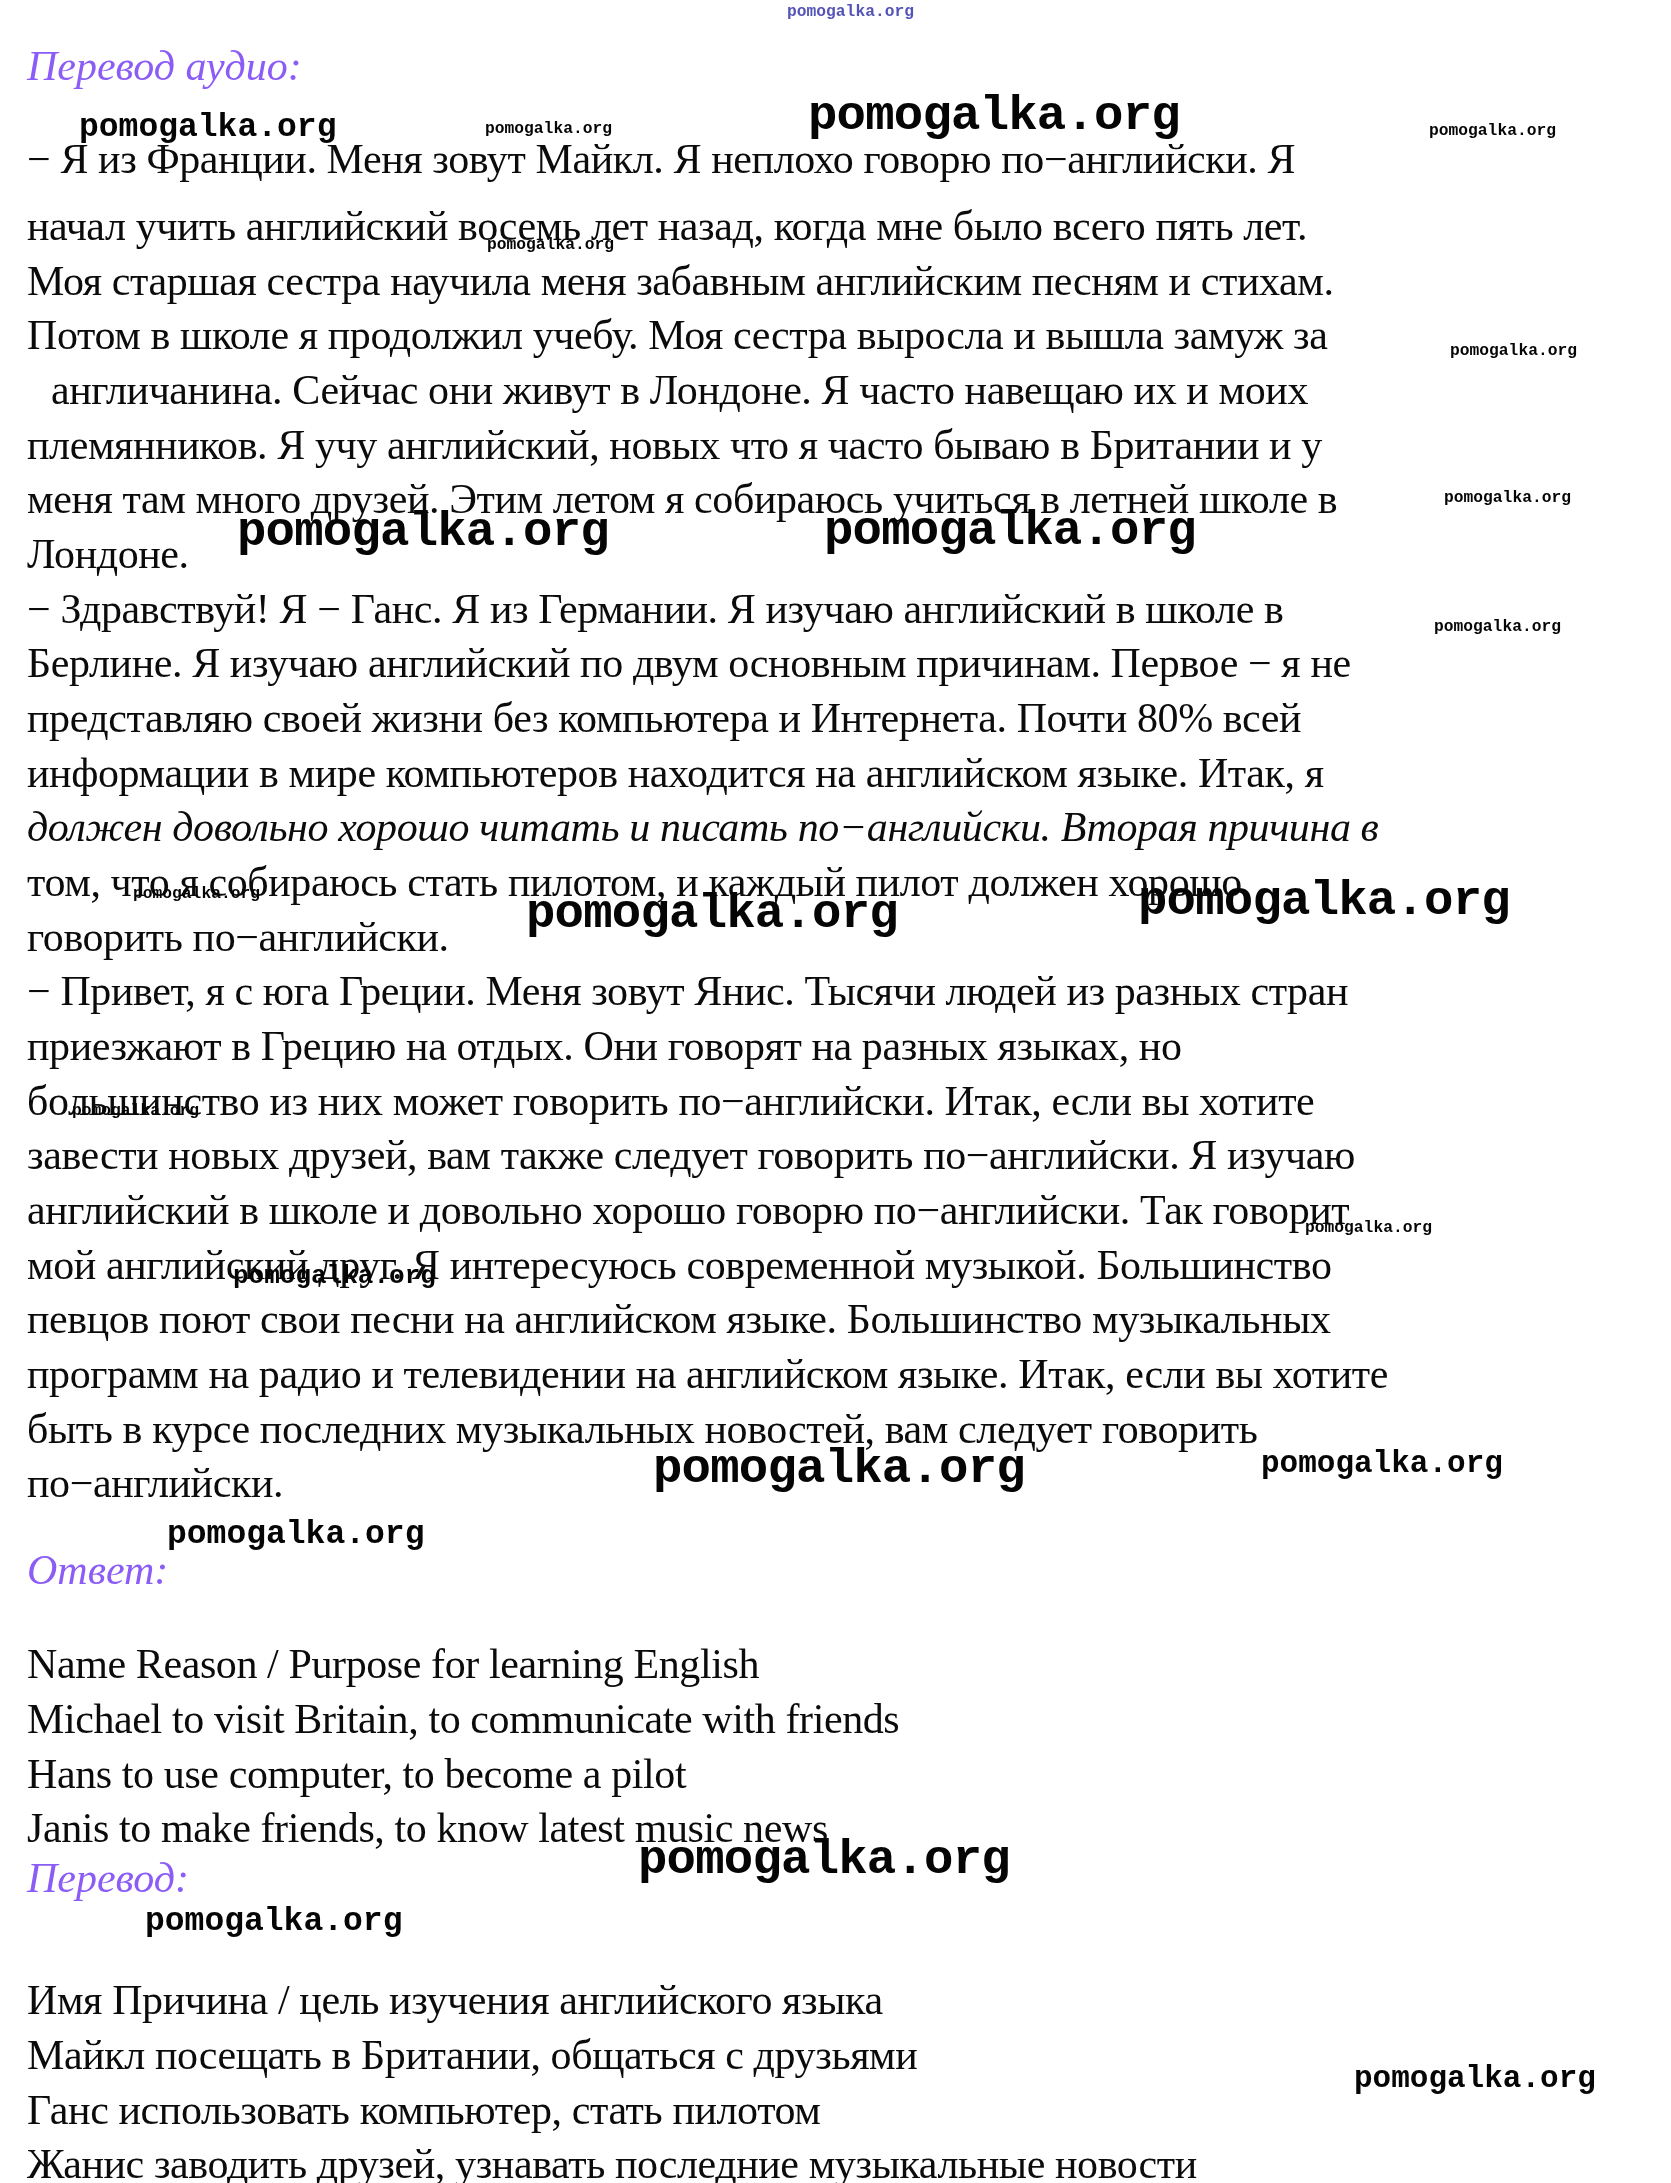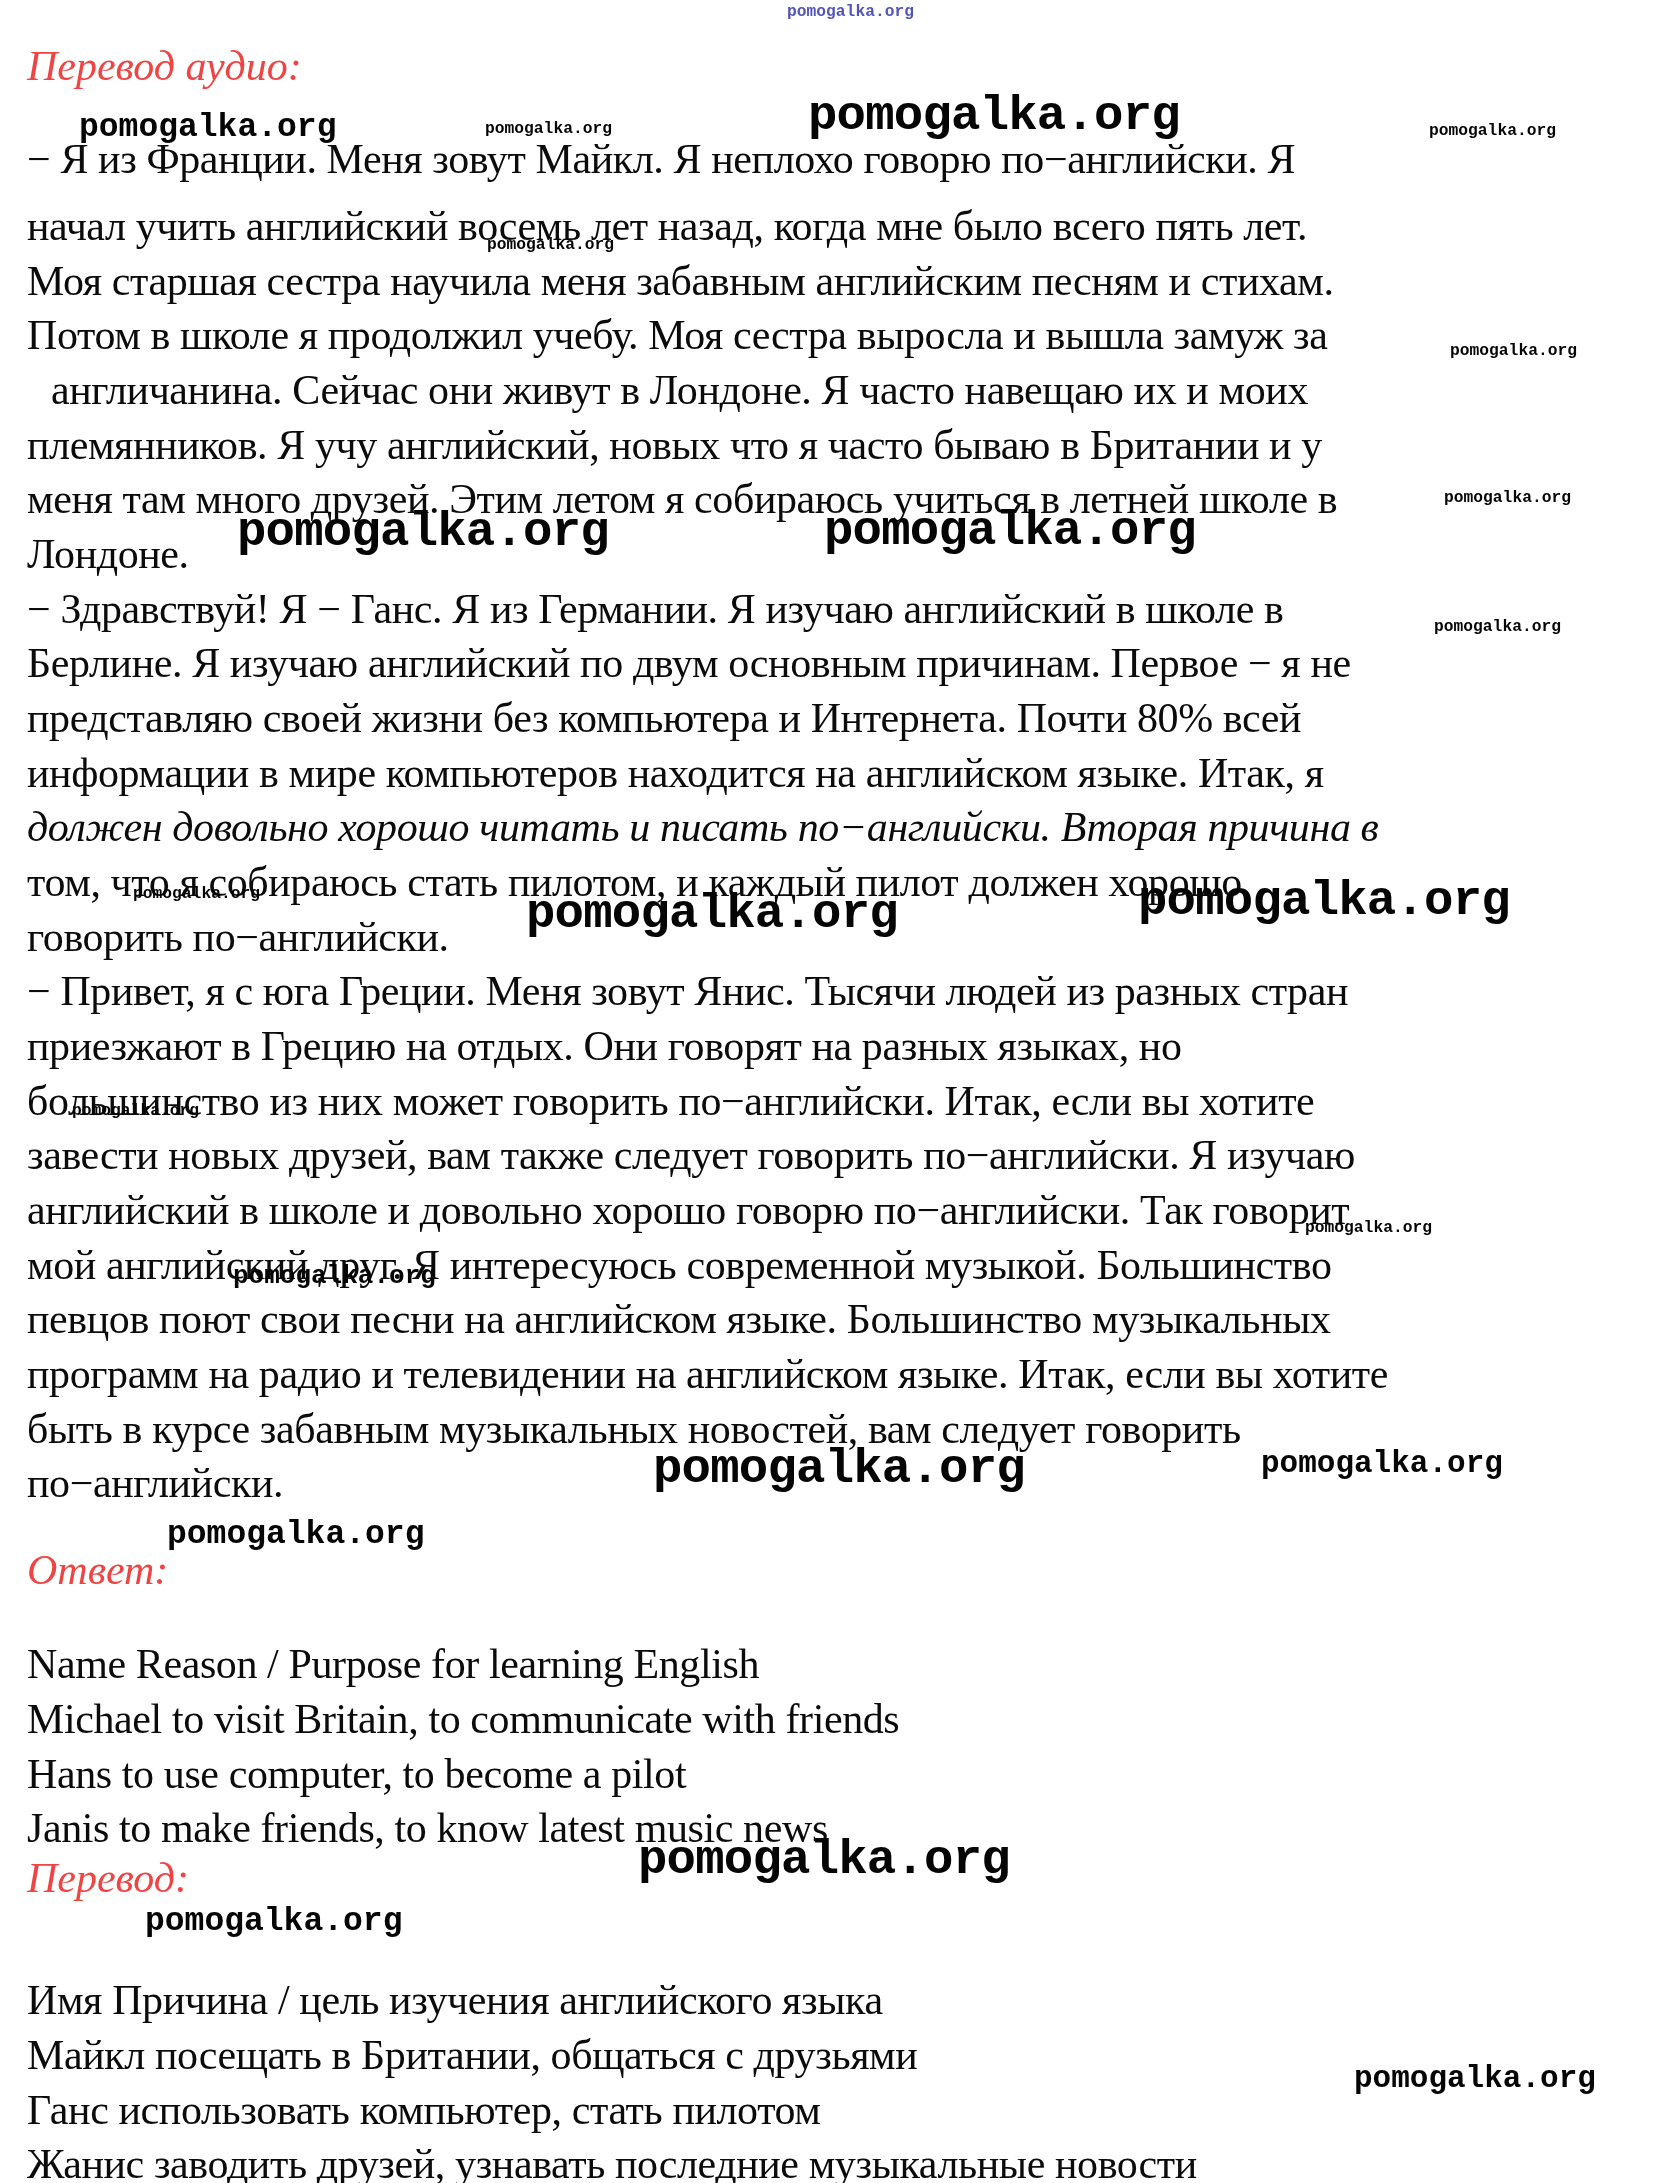--- a/index.html
+++ b/index.html
@@ -7,21 +7,21 @@
     width:1672px;height:2183px;background:#ffffff;position:relative;
     font-family:"Liberation Serif",serif;color:#000;overflow:hidden;
   }
   .page{position:absolute;left:0;top:0;width:1672px;height:2183px;overflow:hidden;}
   .tline{
     position:absolute;left:27px;font-size:42px;line-height:1.05;
     white-space:nowrap;letter-spacing:-0.4px;color:#0b0b0b;
   }
   .label{
     position:absolute;left:27px;font-size:42px;font-style:italic;
-    white-space:nowrap;letter-spacing:0;color:#ef4444;
+    white-space:nowrap;letter-spacing:0;color:#8b5cf6;
   }
   .wm{
     position:absolute;font-family:Liberation Mono, monospace;font-weight:700;
     white-space:nowrap;color:#050505;text-align:center;
   }
   .wm-big{font-size:49px;letter-spacing:-0.8px;}
   .wm-med{font-size:33px;}
   .wm-med2{font-size:31px;}
   .wm-ms{font-size:26px;}
   .wm-small{font-size:16.3px;font-weight:600;}
@@ -52,21 +52,21 @@
     <div class="tline" style="top: 860px;">том, что я собираюсь стать пилотом, и каждый пилот должен хорошо</div>
     <div class="tline" style="top: 915px;">говорить по−английски.</div>
     <div class="tline" style="top: 969px;">− Привет, я с юга Греции. Меня зовут Янис. Тысячи людей из разных стран</div>
     <div class="tline" style="top: 1024px;">приезжают в Грецию на отдых. Они говорят на разных языках, но</div>
     <div class="tline" style="top: 1079px;">большинство из них может говорить по−английски. Итак, если вы хотите</div>
     <div class="tline" style="top: 1133px;">завести новых друзей, вам также следует говорить по−английски. Я изучаю</div>
     <div class="tline" style="top: 1188px;">английский в школе и довольно хорошо говорю по−английски. Так говорит</div>
     <div class="tline" style="top: 1243px;">мой английский друг. Я интересуюсь современной музыкой. Большинство</div>
     <div class="tline" style="top: 1297px;">певцов поют свои песни на английском языке. Большинство музыкальных</div>
     <div class="tline" style="top: 1352px;">программ на радио и телевидении на английском языке. Итак, если вы хотите</div>
-    <div class="tline" style="top: 1407px;">быть в курсе забавным музыкальных новостей, вам следует говорить</div>
+    <div class="tline" style="top: 1407px;">быть в курсе последних музыкальных новостей, вам следует говорить</div>
     <div class="tline" style="top: 1461px;">по−английски.</div>
     <div class="tline" style="top: 1642px;">Name Reason / Purpose for learning English</div>
     <div class="tline" style="top: 1697px;">Michael to visit Britain, to communicate with friends</div>
     <div class="tline" style="top: 1752px;">Hans to use computer, to become a pilot</div>
     <div class="tline" style="top: 1806px;">Janis to make friends, to know latest music news</div>
     <div class="tline" style="top: 1978px;">Имя Причина / цель изучения английского языка</div>
     <div class="tline" style="top: 2033px;">Майкл посещать в Британии, общаться с друзьями</div>
     <div class="tline" style="top: 2088px;">Ганс использовать компьютер, стать пилотом</div>
     <div class="tline" style="top: 2142px;">Жанис заводить друзей, узнавать последние музыкальные новости</div>
     <div class="wm wm-blue" style="left: 787px; top: 1.6px; color: rgb(75, 75, 180);">pomogalka.org</div>

